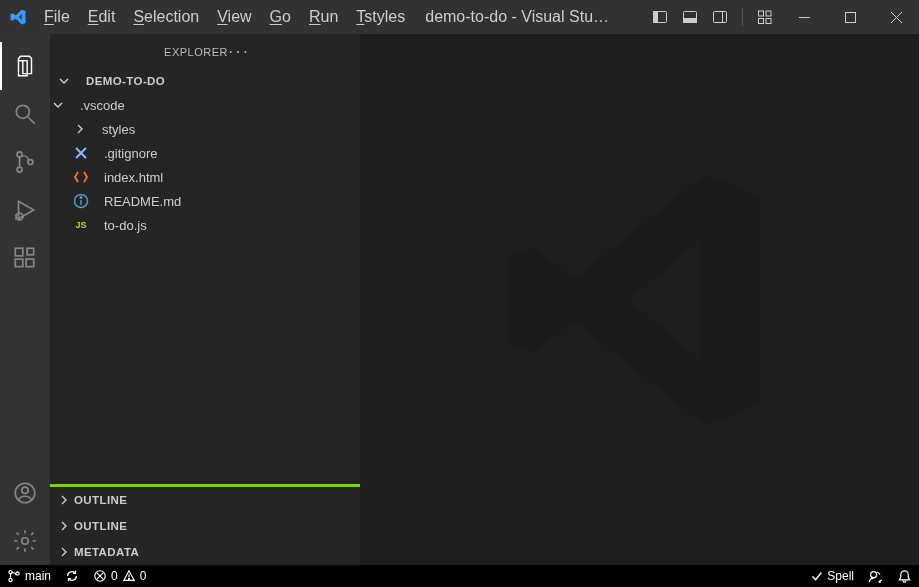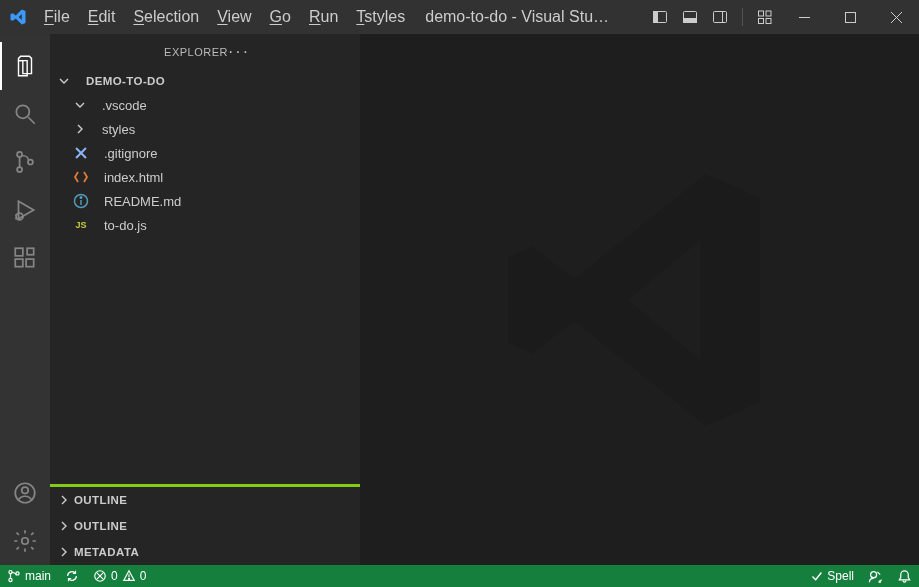--- a/index.html
+++ b/index.html
@@ -26,21 +26,21 @@
   .sidebar-header .dots { font-size: 16px; letter-spacing: 2px; color: #c5c5c5; }
   .tree { flex: 1; overflow: hidden; font-size: 13px; }
   .tree-row { display: flex; align-items: center; height: 24px; padding-left: 0; gap: 14px; color: #cccccc; }
   .tree-row .chev { width: 16px; display:flex; justify-content:center; }
   .tree-row.root { font-weight: 700; font-size: 11.5px; letter-spacing: 0.4px; color:#cccccc; }
   .file-icon { width: 18px; display:flex; justify-content:center; align-items:center; }
   .panels { border-top: 3px solid #84cc16; }
   .panel-row { display: flex; align-items: center; height: 26px; padding-left: 8px; font-size: 11.5px; font-weight: 700; letter-spacing: 0.4px; color: #cccccc; gap: 4px; }
   .editor { flex: 1; background: #1e1e1e; position: relative; display:flex; align-items:center; justify-content:center; }
   .editor .watermark { opacity: 0.35; }
-  .statusbar { height: 22px; background: #15803d; color: #ffffff; display: flex; align-items: center; font-size: 12px; }
+  .statusbar { height: 22px; background: #000000; color: #ffffff; display: flex; align-items: center; font-size: 12px; }
   .status-item { display: inline-flex; align-items: center; gap: 4px; padding: 0 7px; height: 100%; }
   .statusbar .spacer { flex: 1; }
   svg { display: block; }
 </style>
 </head>
 <body>
 
 <div class="titlebar">
   <div class="logo">
     <svg width="18" height="18" viewBox="0 0 24 24">
@@ -169,21 +169,21 @@
     </div>
     <div class="tree">
       <div class="tree-row root" style="padding-left:6px">
         <span class="chev">
             <svg width="12" height="12" viewBox="0 0 12 12">
               <path d="M2 4l4 4 4-4" fill="none" stroke="#ccc" stroke-width="1.4"></path>
             </svg>
           </span>
         <span>DEMO-TO-DO</span>
       </div>
-      <div class="tree-row" style="padding-left:22px">
+      <div class="tree-row" style="">
         <span class="chev">
             <svg width="12" height="12" viewBox="0 0 12 12">
               <path d="M2 4l4 4 4-4" fill="none" stroke="#ccc" stroke-width="1.4"></path>
             </svg>
           </span>
         <span>.vscode</span>
       </div>
       <div class="tree-row" style="padding-left:22px">
         <span class="chev">
             <svg width="12" height="12" viewBox="0 0 12 12">

